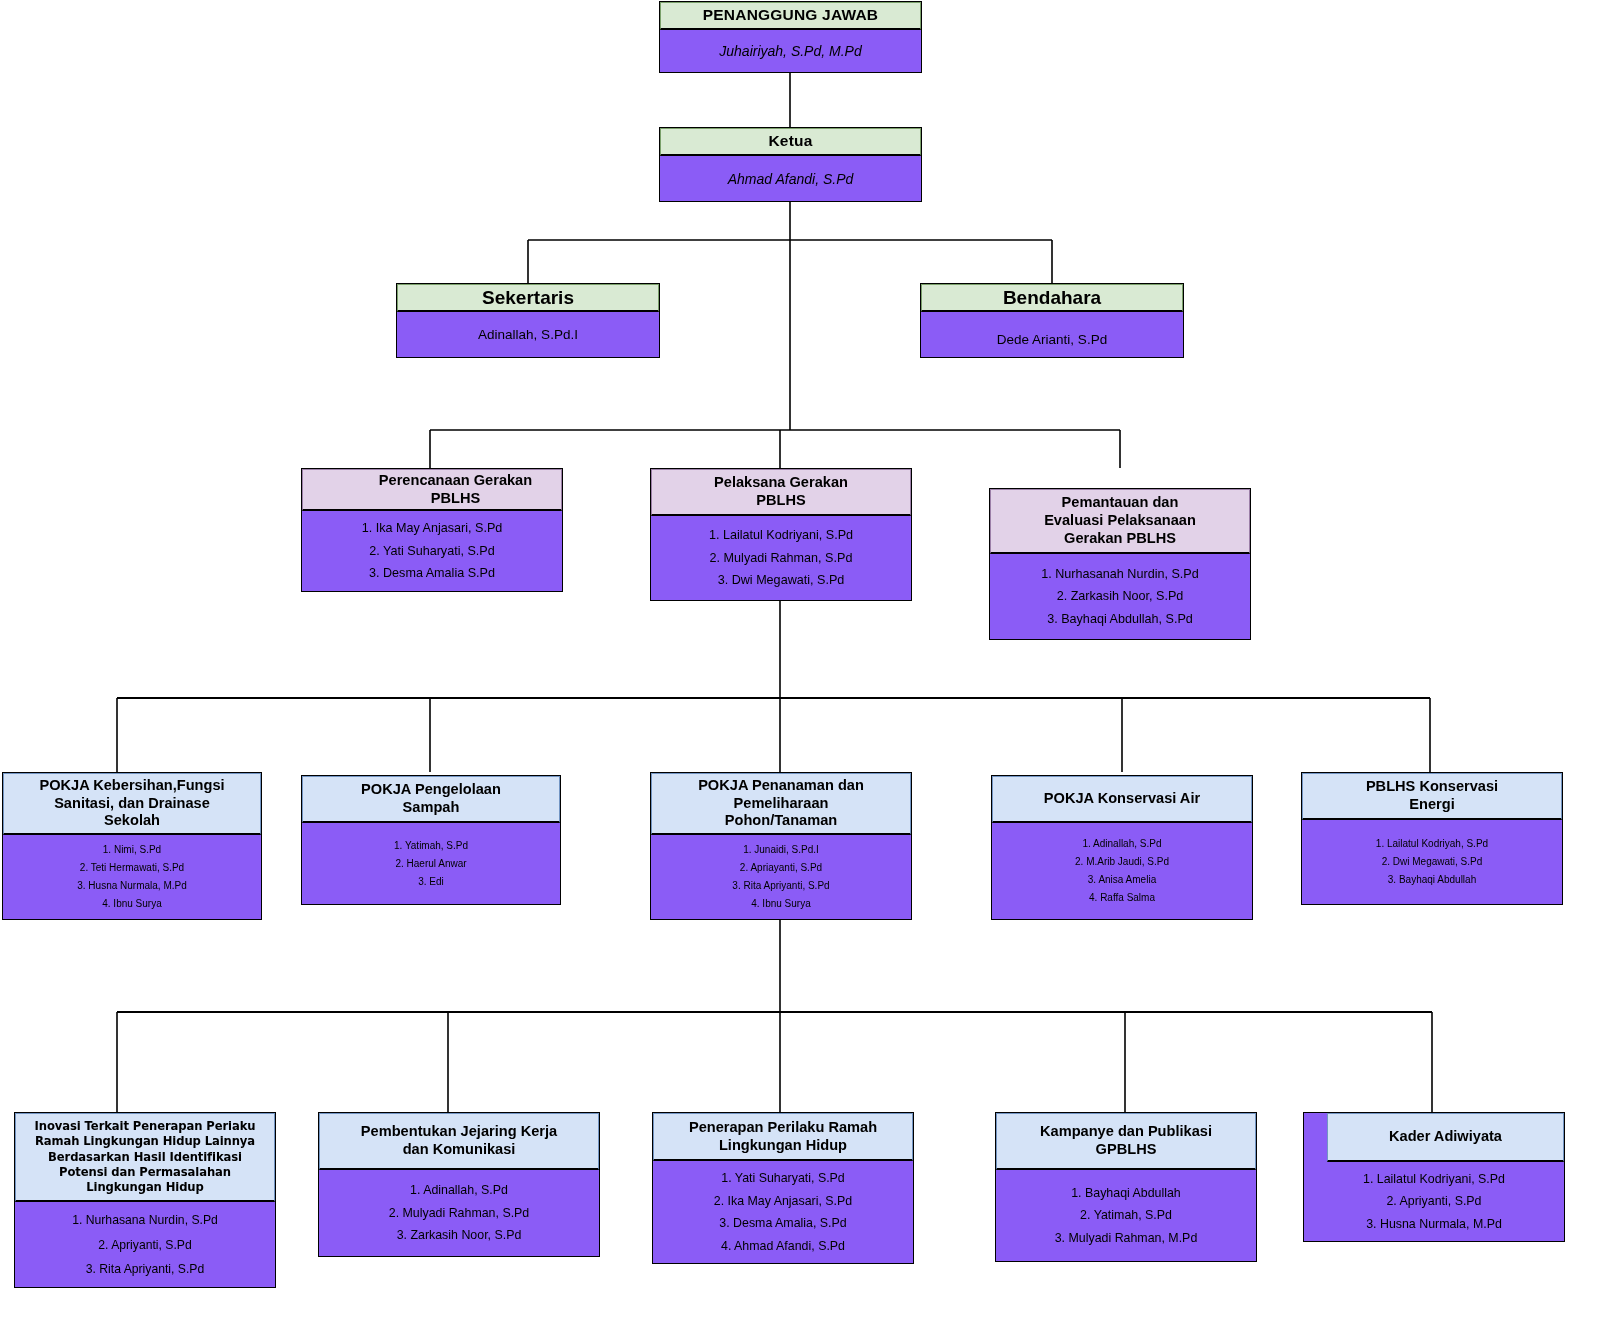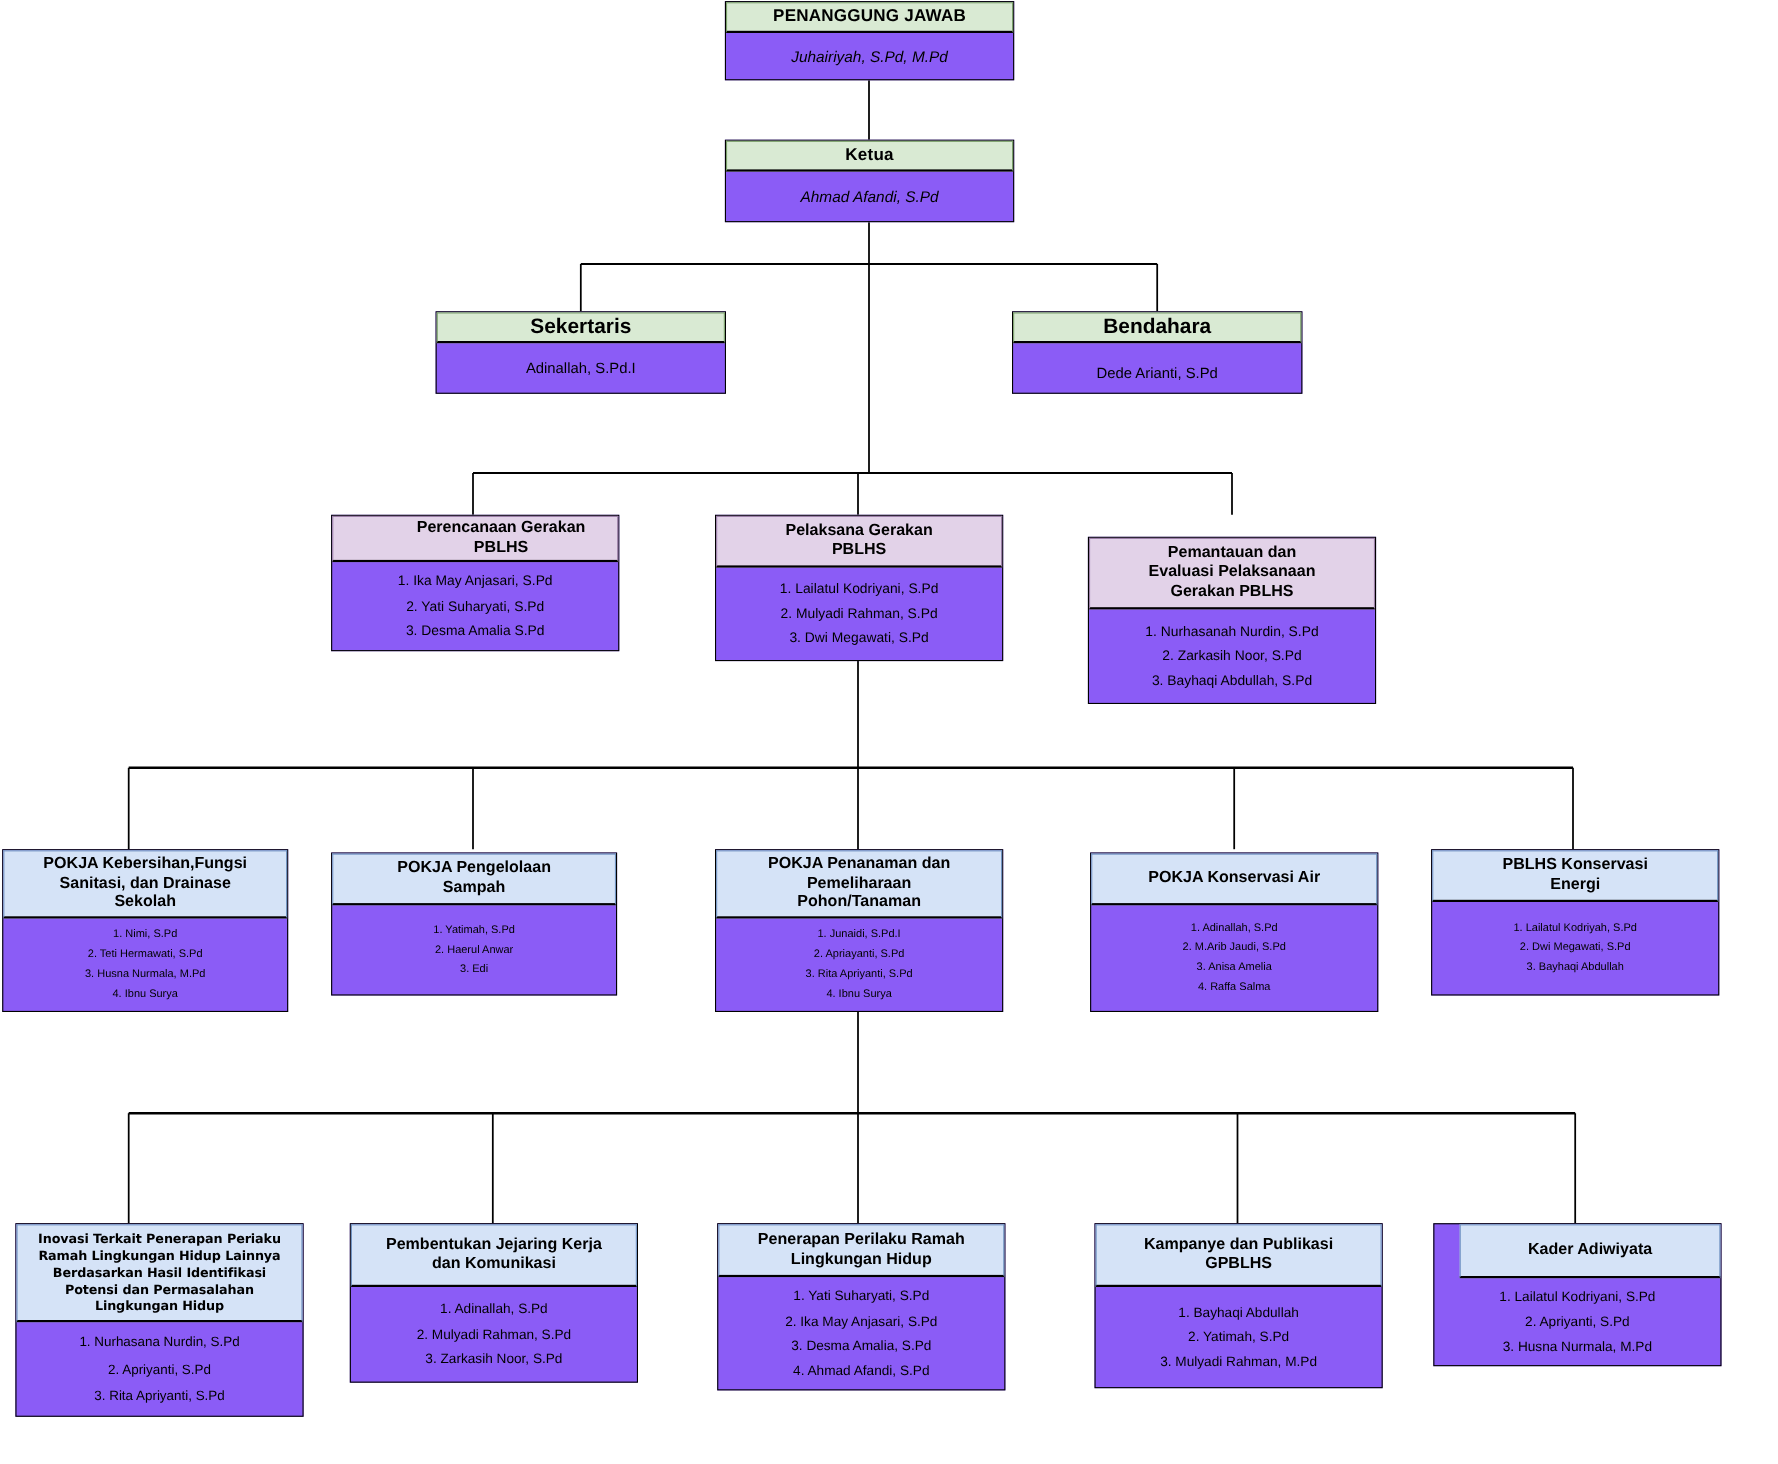--- a/index.html
+++ b/index.html
@@ -267,21 +267,21 @@
       <span>Potensi dan Permasalahan</span>
       <span>Lingkungan Hidup</span>
     </div>
     <div class="body">
       <div class="ln">1. Nurhasana Nurdin, S.Pd</div>
       <div class="ln">2. Apriyanti, S.Pd</div>
       <div class="ln">3. Rita Apriyanti, S.Pd</div>
     </div>
   </div>
 
-  <div class="node blue t-bottom" style="left:318px; top:1112px; width:262px; height:145px;">
+  <div class="node blue t-bottom" style="left:318px; top:1112px; width:282px; height:145px;">
     <div class="hdr" style="height:57px;">
       <span>Pembentukan Jejaring Kerja</span>
       <span>dan Komunikasi</span>
     </div>
     <div class="body">
       <div class="ln">1. Adinallah, S.Pd</div>
       <div class="ln">2. Mulyadi Rahman, S.Pd</div>
       <div class="ln">3. Zarkasih Noor, S.Pd</div>
     </div>
   </div>

